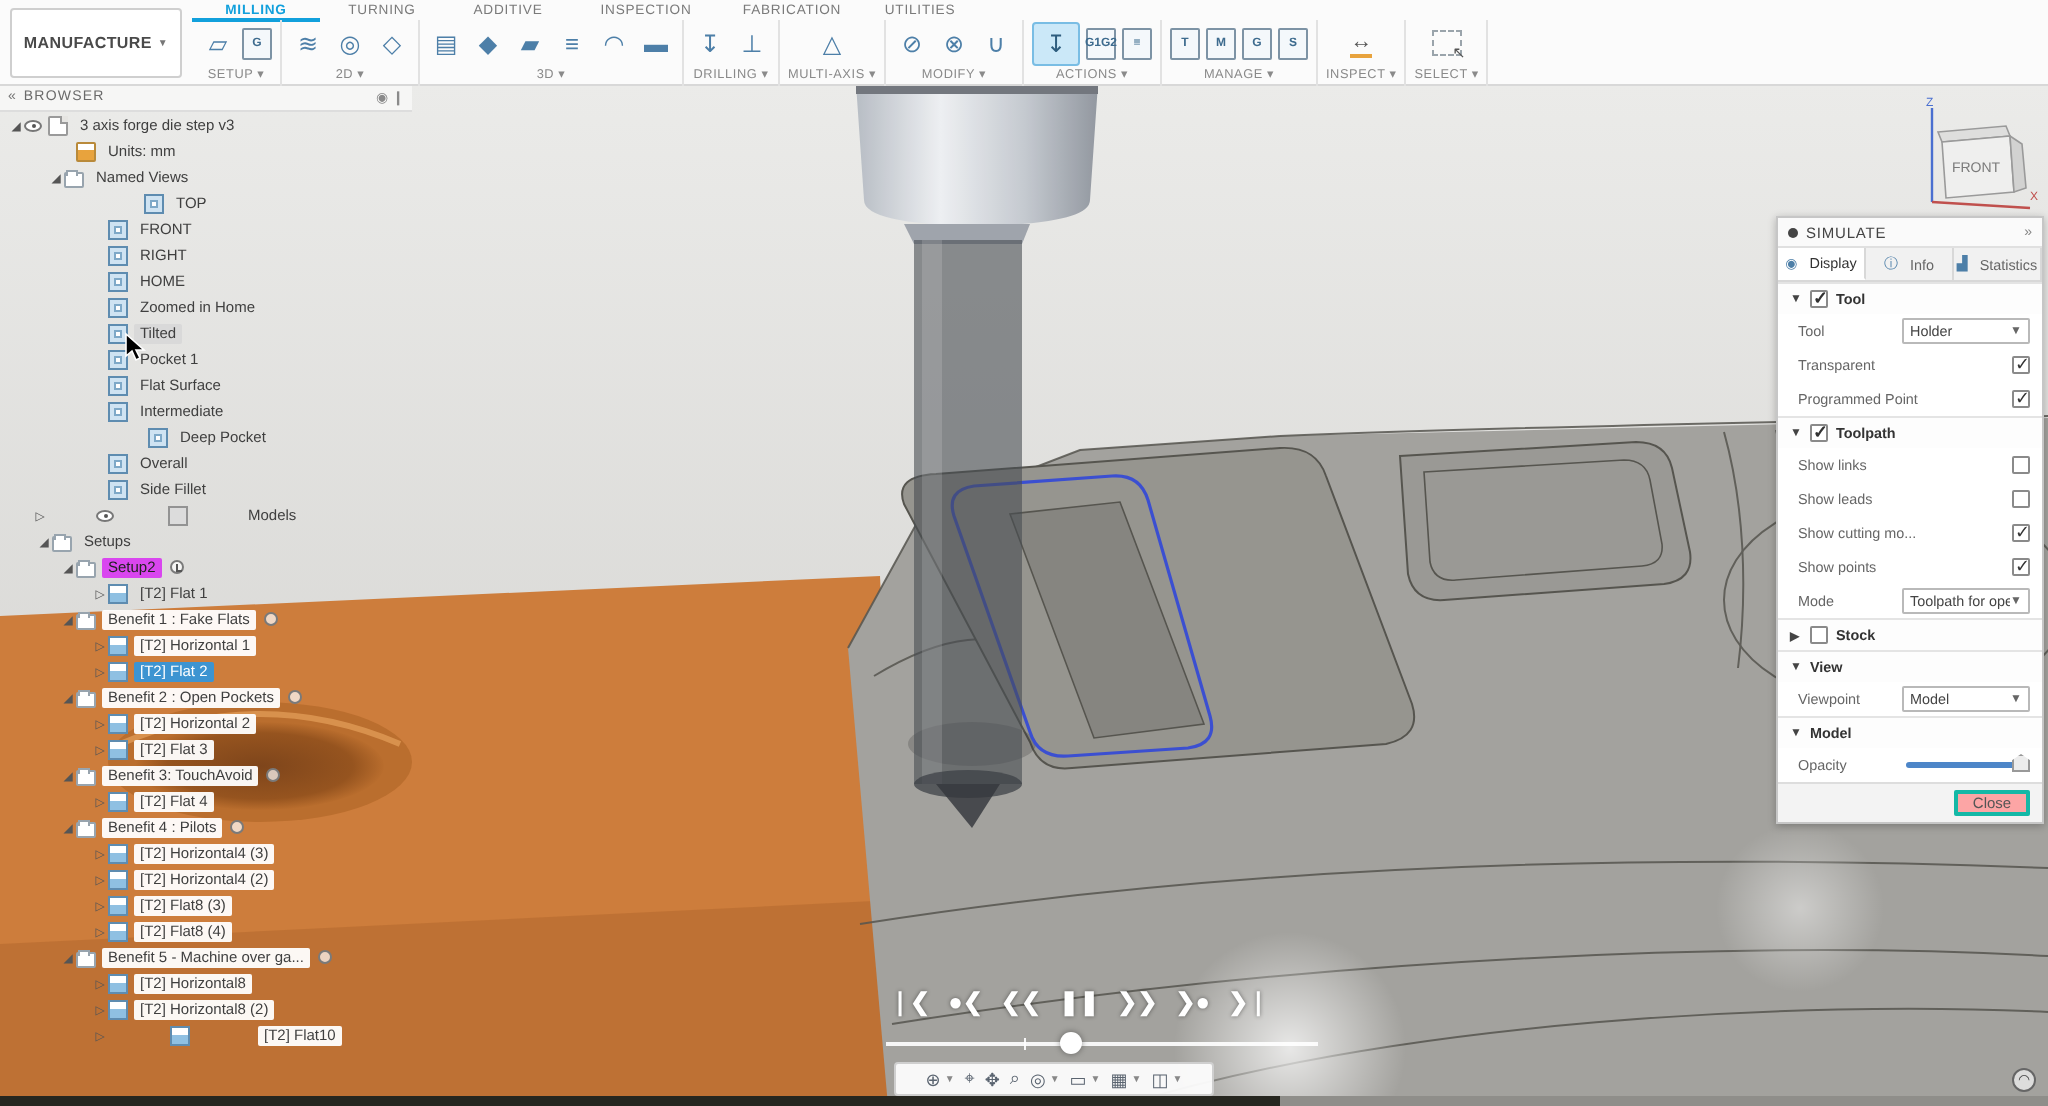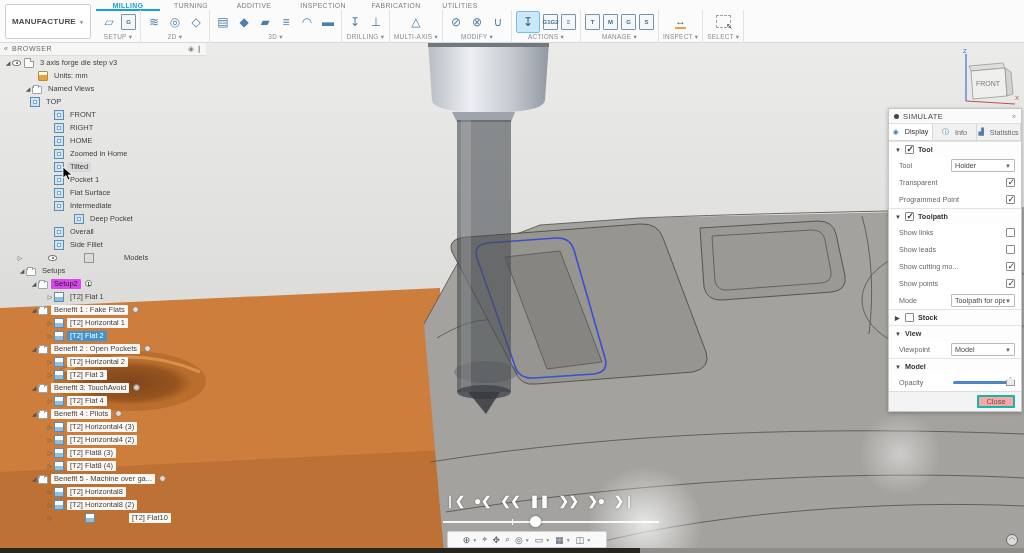--- a/index.html
+++ b/index.html
@@ -301,21 +301,21 @@
         <div class="trow" style="padding-left: 30px;">
           <span class="tri"></span>
           <span class="ic ic-units"></span>
           <span class="tlabel">Units: mm</span>
         </div>
         <div class="trow" style="padding-left: 24px;">
           <span class="tri">◢</span>
           <span class="ic ic-folder"></span>
           <span class="tlabel">Named Views</span>
         </div>
-        <div class="trow" style="padding-left: 22px;">
+        <div class="trow" style="padding-left: 64px;">
           <span class="tri"></span>
           <span class="ic ic-view"></span>
           <span class="tlabel">TOP</span>
         </div>
         <div class="trow" style="padding-left: 46px;">
           <span class="tri"></span>
           <span class="ic ic-view"></span>
           <span class="tlabel">FRONT</span>
         </div>
         <div class="trow" style="padding-left: 46px;">

